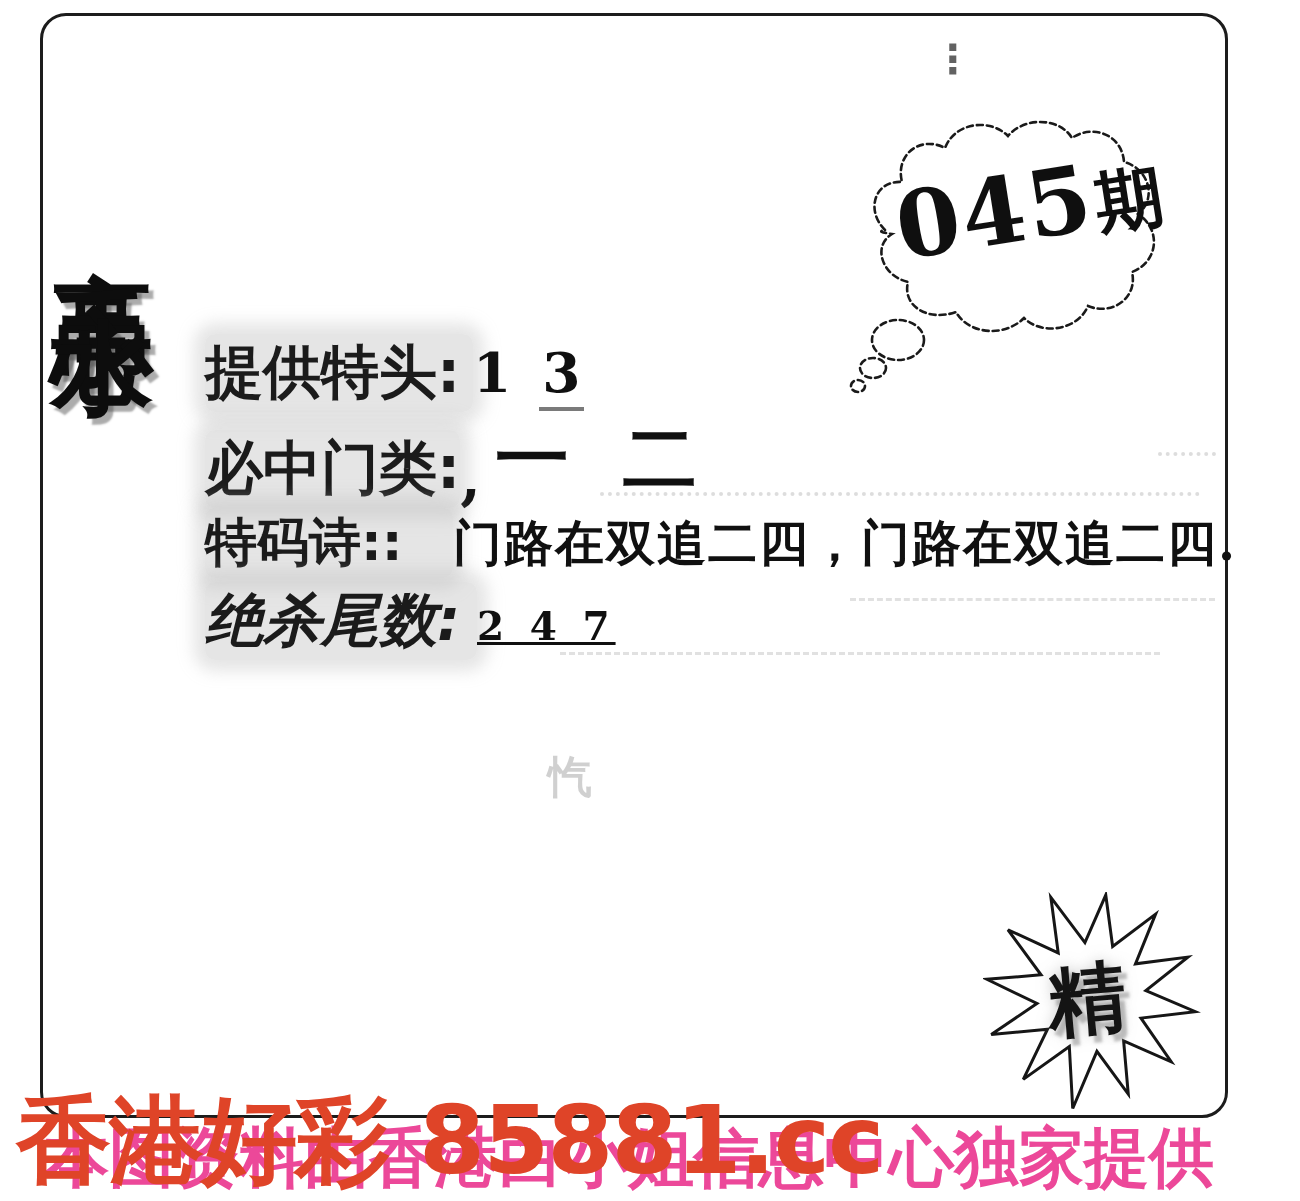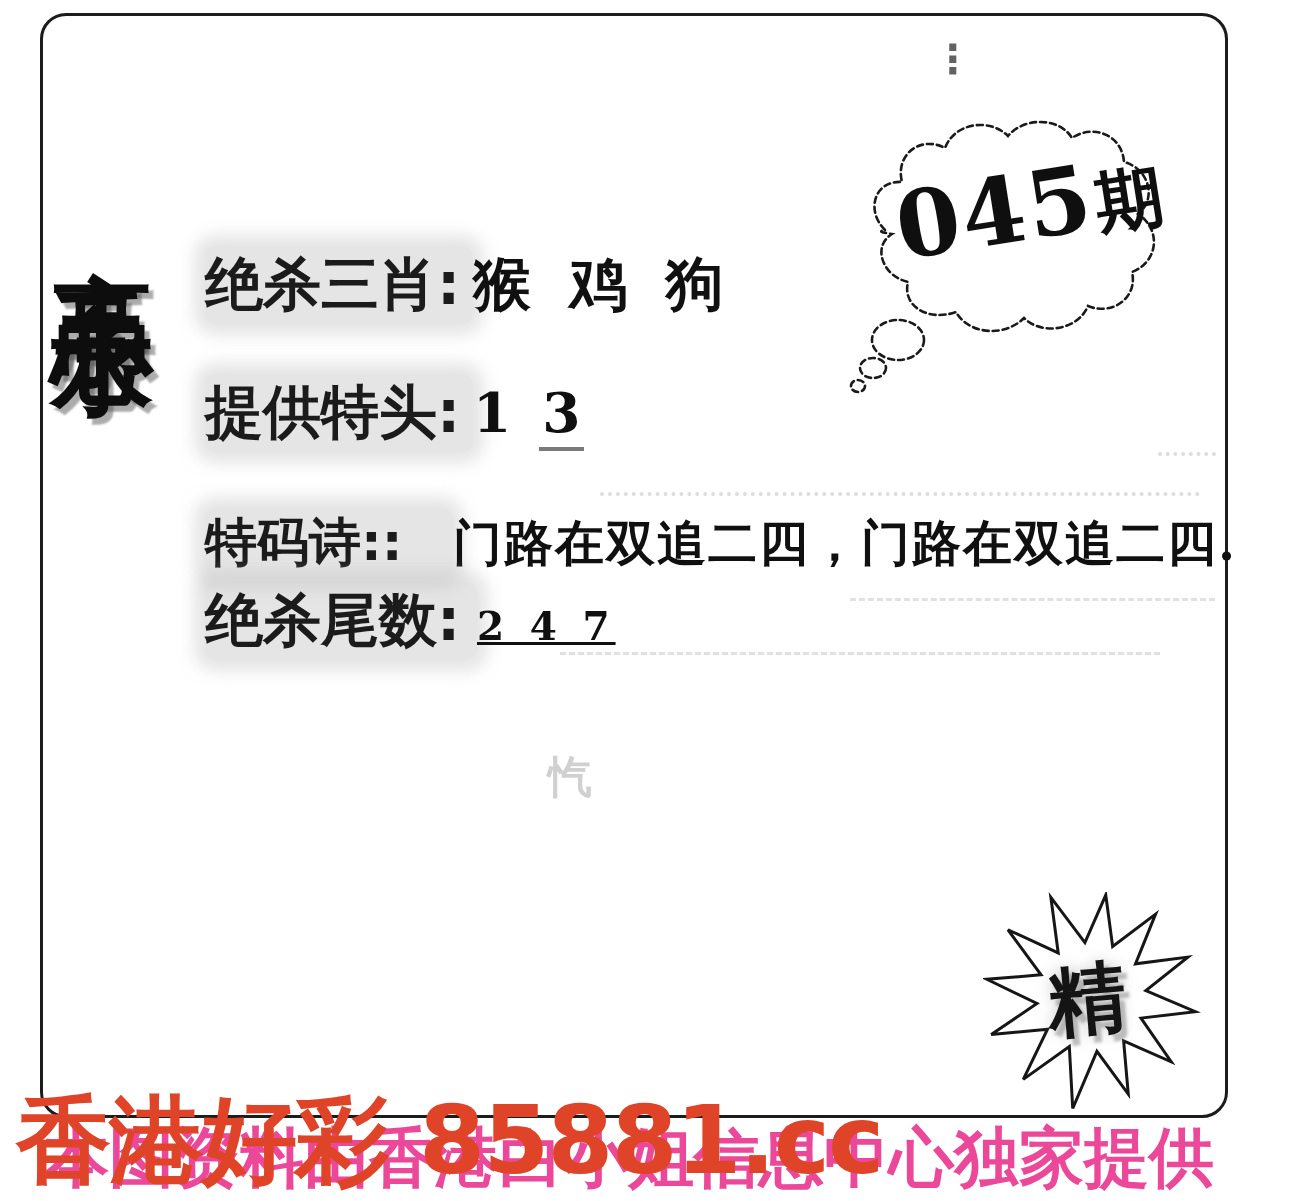--- a/index.html
+++ b/index.html
@@ -28,32 +28,32 @@
   
   .row{position:absolute;left:205px;white-space:nowrap;font-weight:bold;}
   .row .label{display:inline-block;font-family:"DejaVu Sans",sans-serif;
               color:#1b1b1b;background:rgba(186,186,186,0.38);
               box-shadow:0 0 16px 11px rgba(186,186,186,0.38);border-radius:10px;}
   .row .value{font-family:"DejaVu Serif",serif;color:#101010;}
   #r1{top:246px;font-size:58px;}
   #r1 .label{min-width:268px;}
   #r1 .value{letter-spacing:9px;}
   #r2{top:334px;font-size:58px;}
-  #r2 .label{min-width:268px;margin-top:40px;}
+  #r2 .label{min-width:268px;}
   #r2 .value{font-size:55px;}
   #r2 .v2{margin-left:28px;border-bottom:4px solid #7a7a7a;padding:0 3px 2px 3px;}
   #r3{top:414px;font-size:58px;}
   #r3 .label{min-width:250px;}
   #r3 .comma{font-family:"DejaVu Serif",serif;font-size:60px;position:relative;top:10px;margin-right:14px;}
   #r3 .value{font-size:74px;letter-spacing:14px;position:relative;top:-4px;}
   #r4{top:508px;font-size:52px;}
   #r4 .label{min-width:248px;}
   #r4 .value{font-size:49px;letter-spacing:2px;}
   #r5{top:582px;font-size:58px;}
-  #r5 .label{min-width:272px;}
+  #r5 .label{min-width:272px;font-style:italic;}
   #r5 .value{font-size:39px;letter-spacing:6px;text-decoration:underline;}
   #r6{top:656px;font-size:58px;}
   #r6 .labelwrap{position:relative;display:inline-block;min-width:282px;}
   #r6 .label{background:rgba(150,150,150,0.5);box-shadow:0 0 16px 11px rgba(150,150,150,0.5);}
   #r6 .ghost{position:absolute;left:-7px;top:5px;opacity:0.7;background:none;box-shadow:none;
              transform:scaleX(0.96);}
   #r6 .value{letter-spacing:9px;}
 
   
   .artifact{position:absolute;opacity:0.35;}
@@ -107,28 +107,28 @@
              C 42 166, 32 136, 52 124
              C 38 122, 40 121, 45 120 Z"></path>
     <ellipse cx="58" cy="230" rx="26" ry="20"></ellipse>
     <ellipse cx="33" cy="258" rx="13" ry="10"></ellipse>
     <ellipse cx="18" cy="276" rx="7" ry="6"></ellipse>
   </svg>
   <div class="bubble-text">
     <span class="num">045</span><span class="suffix">期</span>
   </div>
 
-  <div class="row" id="r1">
-    <span class="label">绝杀三肖:</span><span class="value">猴 鸡 狗</span>
-  </div>
 
   <div class="row" id="r2">
     <span class="label">提供特头:</span><span class="value v1">1</span><span class="value v2">3</span>
   </div>
 
+  <div class="row" id="r3">
+    <span class="label">必中门类:</span><span class="comma">,</span><span class="value">一 二</span>
+  </div>
 
   <div class="row" id="r4">
     <span class="label">特码诗::</span><span class="value">门路在双追二四，门路在双追二四.</span>
   </div>
 
   <div class="row" id="r5">
     <span class="label">绝杀尾数:</span><span class="value">2 4 7</span>
   </div>
 
 

